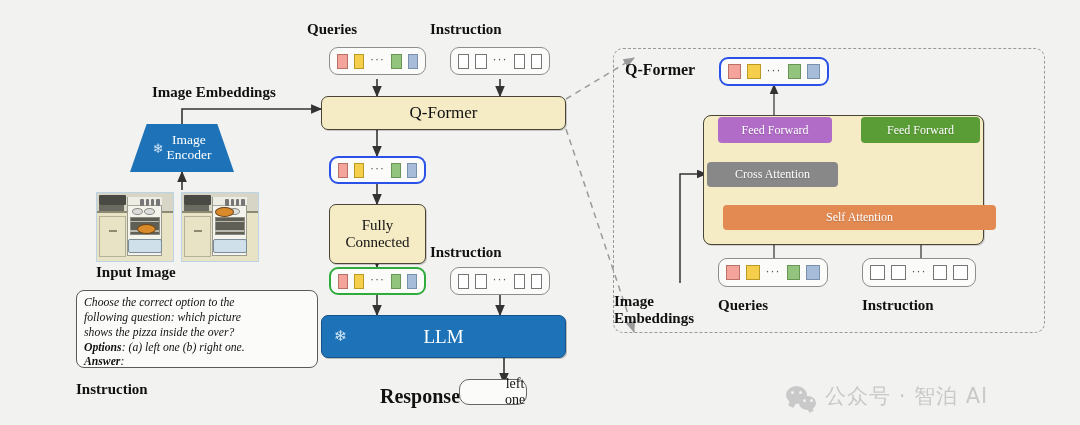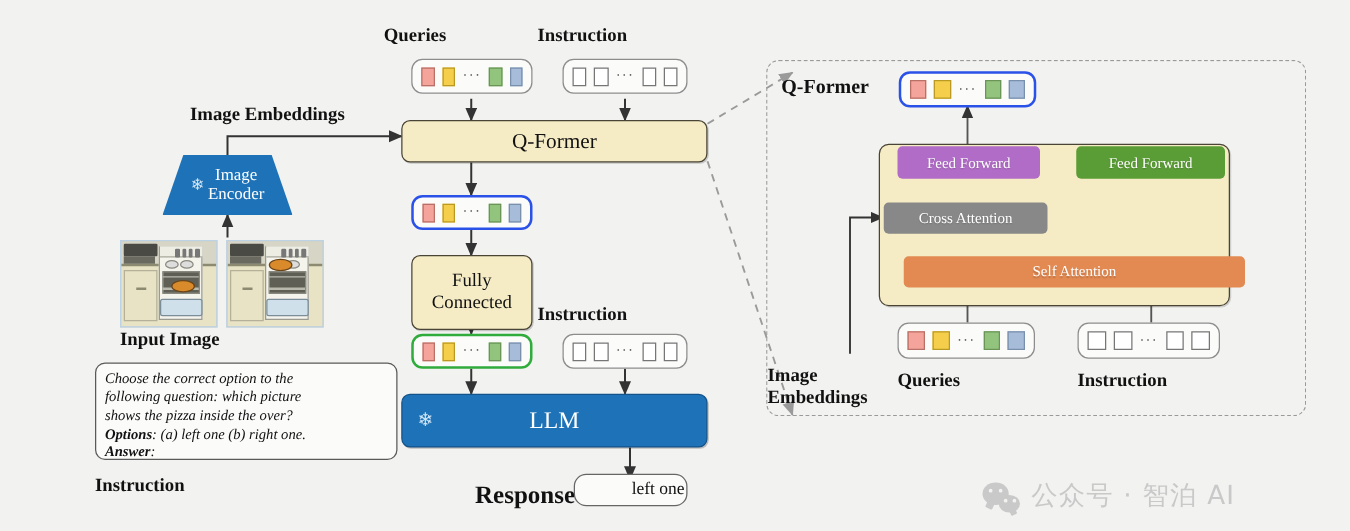--- a/index.html
+++ b/index.html
@@ -341,21 +341,21 @@
     <span class="tok empty"></span>
   </div>
 
   <div class="abs blk llm" style="left:321px;top:315px;width:245px;height:43px;font-size:19px;">
     <span class="snow" style="position:absolute;left:12px;font-size:15px;">❄</span>
     <span>LLM</span>
   </div>
 
   <div class="abs lbl" style="left:380px;top:386px;font-size:20px;">Response</div>
 
-  <div class="abs blk plain" style="left:459px;top:379px;width:91px;height:26px;font-size:14px;padding-left:44px;">
+  <div class="abs blk plain" style="left:459px;top:379px;width:68px;height:26px;font-size:14px;padding-left:44px;">
     <span>left one</span>
   </div>
 
   <div class="abs dashpanel" style="left:613px;top:48px;width:432px;height:285px;"></div>
 
   <div class="abs lbl" style="left:625px;top:62px;font-size:16px;">Q-Former</div>
 
   <div class="abs tokbox blue" style="left:719px;top:57px;width:110px;height:29px;">
     <span class="tok t1"></span>
     <span class="tok t2"></span>

